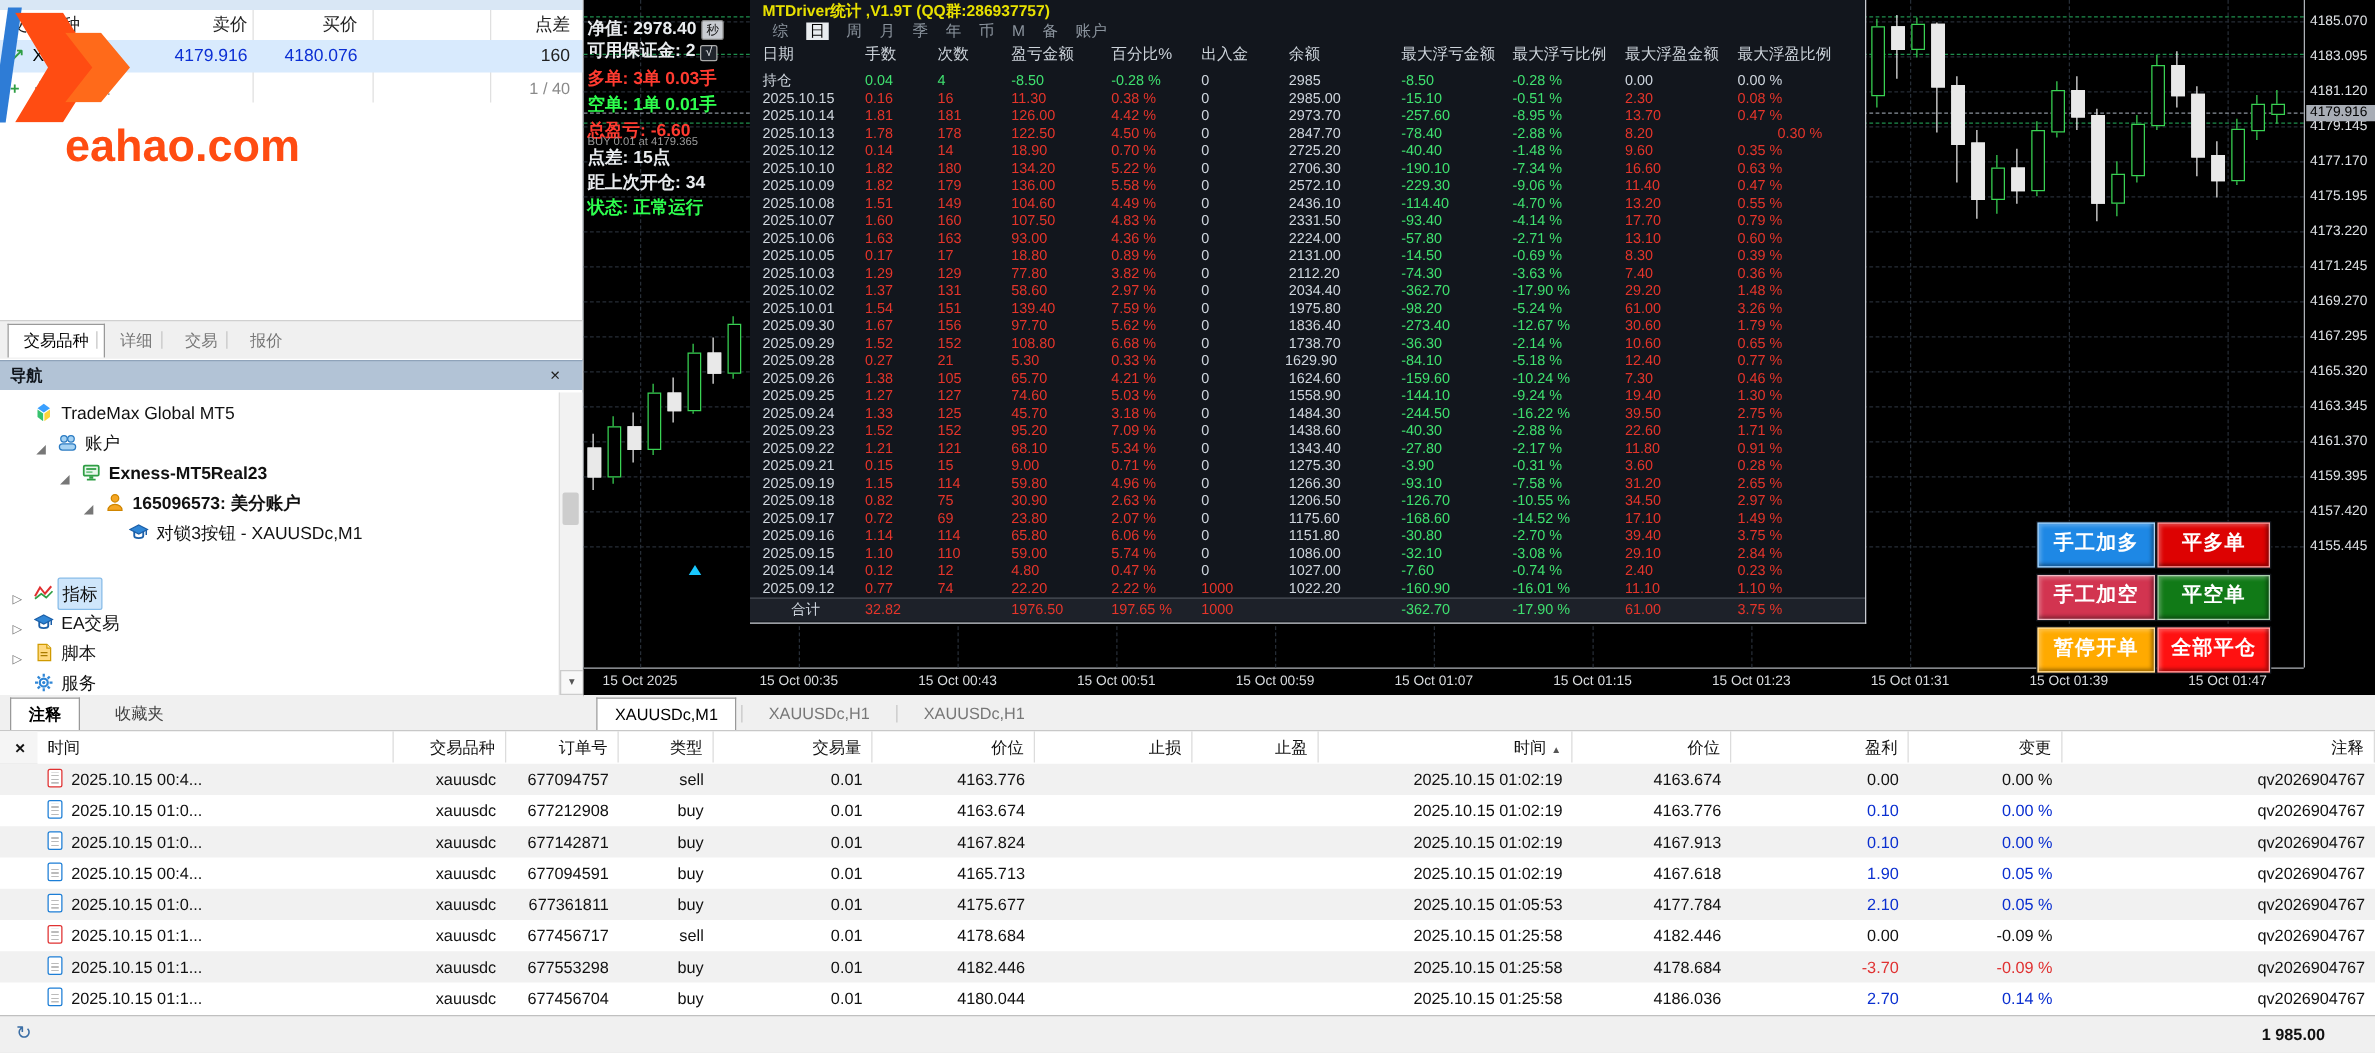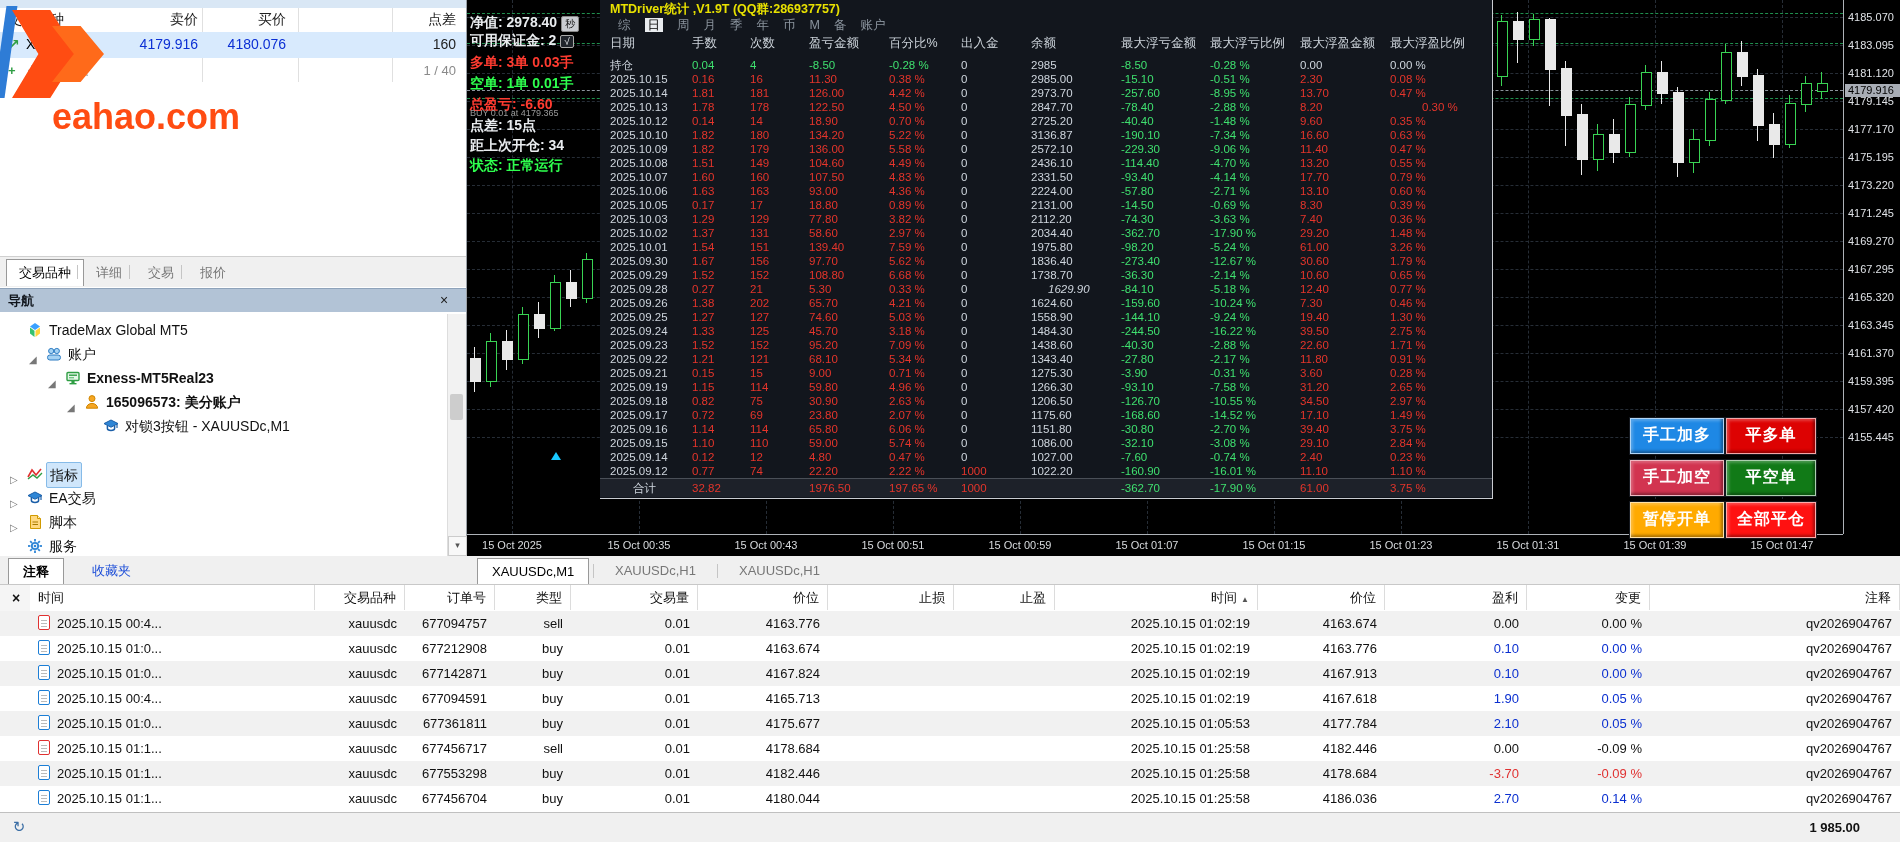--- a/index.html
+++ b/index.html
@@ -29,21 +29,21 @@
   .tree-row{position:absolute;left:0;width:446px;height:24px;line-height:24px;white-space:nowrap;}
   .tree-tri{position:absolute;top:0;font-size:10px;color:#777;}
   .tree-ico{position:absolute;top:4px;width:16px;height:16px;}
   .tree-lbl{position:absolute;top:0;}
   .tree-lbl.bold{font-weight:bold;}
   .tree-lbl.sel, .sel-box{background:#cfe6fb;border:1px solid #86bbe8;border-radius:2px;padding:0 3px;margin-left:-3px;}
   .nav-scroll{position:absolute;left:447px;top:314px;width:18px;height:242px;background:#f2f2f2;border-left:1px solid #ddd;}
   .nav-thumb{position:absolute;left:2px;top:80px;width:13px;height:26px;background:#cdcdcd;border-radius:2px;}
   .nav-arrow{position:absolute;left:0px;bottom:0;width:17px;height:18px;background:#f8f8f8;border:1px solid #ccc;color:#555;font-size:9px;text-align:center;line-height:17px;}
   .nav-tabs{position:absolute;left:0;top:556px;width:466px;height:28px;background:#f0f0f0;font-size:13px;}
-  .nav-tab{position:absolute;top:2px;height:25px;line-height:25px;padding:0 14px;color:#1d4ed8;}
+  .nav-tab{position:absolute;top:2px;height:25px;line-height:25px;padding:0 14px;color:#404040;}
   .nav-tab.active{background:#fff;border:1px solid #999;border-bottom:none;color:#000;font-weight:bold;}
 
   
   .wm{position:absolute;pointer-events:none;z-index:40;}
   .wm-bluebar{left:0;top:6px;width:11px;height:92px;background:#2e7cd6;transform:skewX(-8deg);}
   .wm-wing1{left:12px;top:10px;width:66px;height:88px;background:#ff4c12;clip-path:polygon(0 0,58% 0,100% 50%,58% 100%,0 100%,40% 50%);}
   .wm-wing2{left:52px;top:26px;width:52px;height:56px;background:#ff6a1a;clip-path:polygon(0 0,55% 0,100% 50%,55% 100%,0 100%,42% 50%);}
   .wm-brand{left:100px;top:14px;font-size:64px;font-weight:bold;color:#ff4c12;letter-spacing:2px;}
   .wm-site{left:52px;top:96px;font-size:36px;font-weight:bold;color:#ff4c12;}
 
@@ -496,21 +496,21 @@
           <span class="s-red" style="left: 700px;">9.60</span>
           <span class="s-red" style="left: 790px;">0.35 %</span>
         </div>
         <div class="stats-row" style="top: 128px;">
           <span class="s-dim" style="left: 10px;">2025.10.10</span>
           <span class="s-red" style="left: 92px;">1.82</span>
           <span class="s-red" style="left: 150px;">180</span>
           <span class="s-red" style="left: 209px;">134.20</span>
           <span class="s-red" style="left: 289px;">5.22 %</span>
           <span class="s-dim" style="left: 361px;">0</span>
-          <span class="s-dim" style="left: 431px;">3136.87</span>
+          <span class="s-dim" style="left: 431px;">2706.30</span>
           <span class="s-green" style="left: 521px;">-190.10</span>
           <span class="s-green" style="left: 610px;">-7.34 %</span>
           <span class="s-red" style="left: 700px;">16.60</span>
           <span class="s-red" style="left: 790px;">0.63 %</span>
         </div>
         <div class="stats-row" style="top: 142px;">
           <span class="s-dim" style="left: 10px;">2025.10.09</span>
           <span class="s-red" style="left: 92px;">1.82</span>
           <span class="s-red" style="left: 150px;">179</span>
           <span class="s-red" style="left: 209px;">136.00</span>
@@ -639,30 +639,30 @@
           <span class="s-red" style="left: 700px;">10.60</span>
           <span class="s-red" style="left: 790px;">0.65 %</span>
         </div>
         <div class="stats-row" style="top: 282px;">
           <span class="s-dim" style="left: 10px;">2025.09.28</span>
           <span class="s-red" style="left: 92px;">0.27</span>
           <span class="s-red" style="left: 150px;">21</span>
           <span class="s-red" style="left: 209px;">5.30</span>
           <span class="s-red" style="left: 289px;">0.33 %</span>
           <span class="s-dim" style="left: 361px;">0</span>
-          <span class="s-dim" style="left: 448px; font-style: italic;">1629.90</span>
+          <span class="s-dim" style="left: 428px;">1629.90</span>
           <span class="s-green" style="left: 521px;">-84.10</span>
           <span class="s-green" style="left: 610px;">-5.18 %</span>
           <span class="s-red" style="left: 700px;">12.40</span>
           <span class="s-red" style="left: 790px;">0.77 %</span>
         </div>
         <div class="stats-row" style="top: 296px;">
           <span class="s-dim" style="left: 10px;">2025.09.26</span>
           <span class="s-red" style="left: 92px;">1.38</span>
-          <span class="s-red" style="left: 150px;">202</span>
+          <span class="s-red" style="left: 150px;">105</span>
           <span class="s-red" style="left: 209px;">65.70</span>
           <span class="s-red" style="left: 289px;">4.21 %</span>
           <span class="s-dim" style="left: 361px;">0</span>
           <span class="s-dim" style="left: 431px;">1624.60</span>
           <span class="s-green" style="left: 521px;">-159.60</span>
           <span class="s-green" style="left: 610px;">-10.24 %</span>
           <span class="s-red" style="left: 700px;">7.30</span>
           <span class="s-red" style="left: 790px;">0.46 %</span>
         </div>
         <div class="stats-row" style="top: 310px;">

